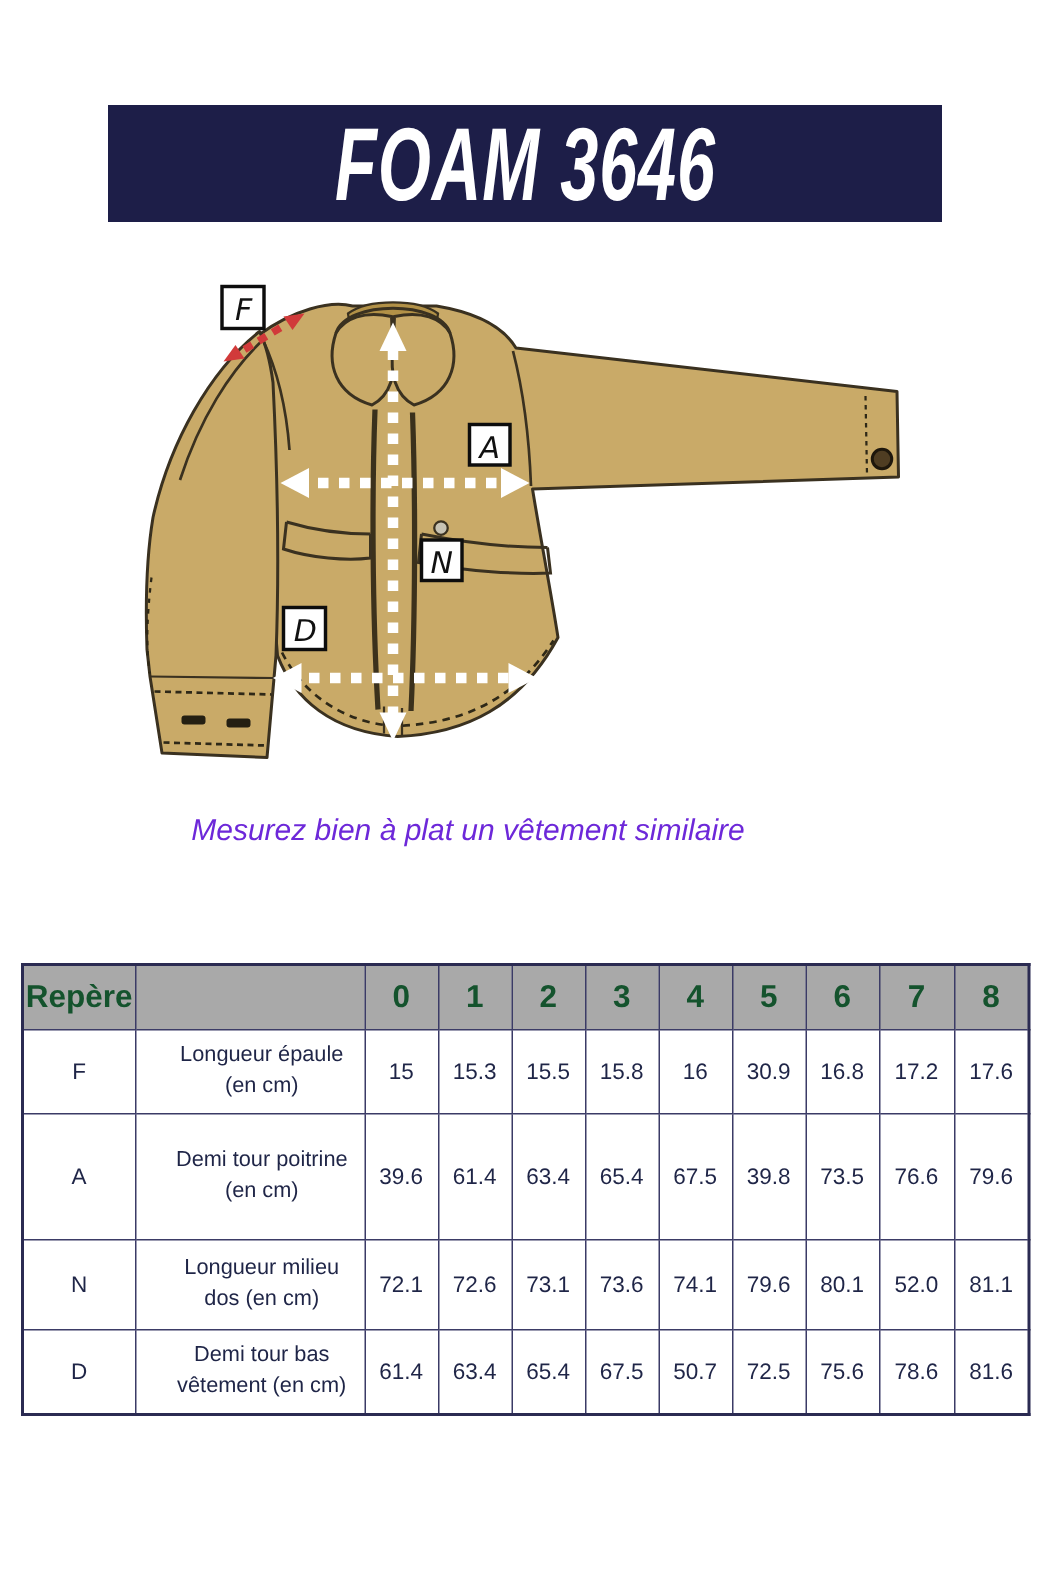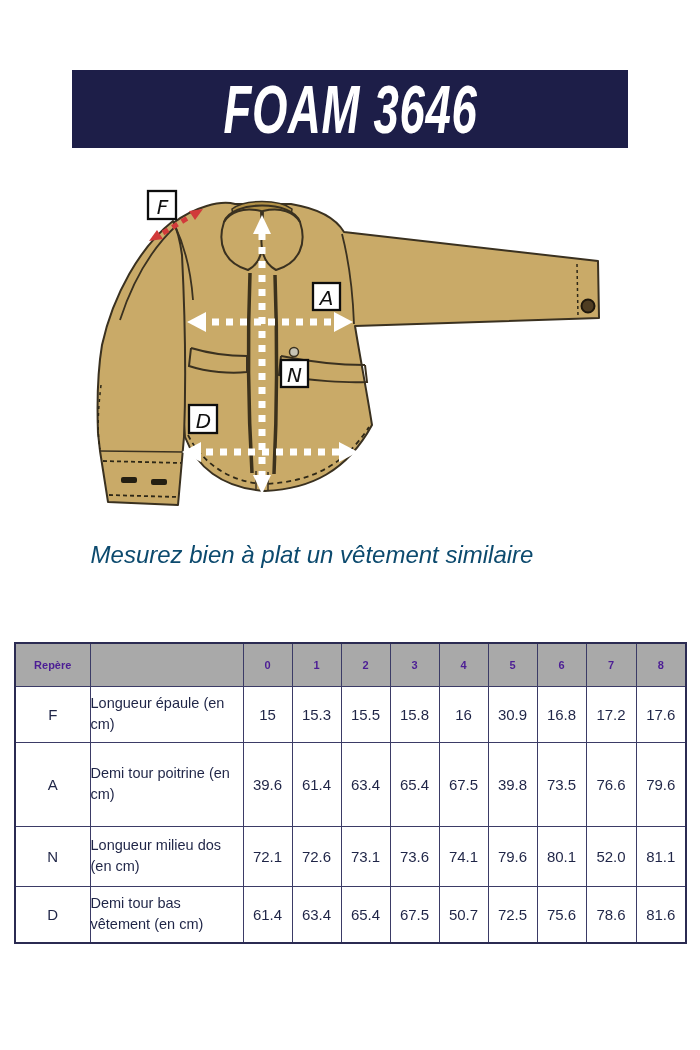--- a/index.html
+++ b/index.html
@@ -15,31 +15,31 @@
   .banner-title{
     color:#ffffff;font-weight:bold;font-size:69px;line-height:69px;white-space:nowrap;
     transform:scaleX(0.66);transform-origin:center;letter-spacing:1px;
   }
   
   .jacket{position:absolute;left:85px;top:185px;width:530px;height:330px;}
   .mark-letter{font-family:"DejaVu Sans",sans-serif;font-style:italic;font-size:20px;fill:#111;}
   
   .caption{
     position:absolute;left:0;top:539px;width:624px;text-align:center;
-    font-style:italic;font-size:24px;line-height:31px;color:#0c4a6e;
+    font-style:italic;font-size:20px;line-height:31px;color:#6d28d9;
   }
   
   .size-table{
     position:absolute;left:14px;top:642px;width:672px;border-collapse:collapse;table-layout:fixed;
     border:2.5px solid #2b2b52;font-size:15px;color:#1f2547;
   }
   .size-table th,.size-table td{border:1.5px solid #3b3b66;text-align:center;vertical-align:middle;}
-  .size-table thead th{background:#a9a9a9;color:#4c1d95;font-weight:bold;font-size:11px;}
+  .size-table thead th{background:#a9a9a9;color:#14532d;font-weight:bold;font-size:21px;}
   .size-table td.desc{
-    text-align:left;padding:6px 8px 6px 0;font-size:14.5px;line-height:1.45;
+    text-align:center;padding:6px 8px 6px 24px;font-size:14.5px;line-height:1.45;
   }
   .h-header{height:43px;}
   .h-f{height:56px;}
   .h-a{height:84px;}
   .h-n{height:60px;}
   .h-d{height:57px;}
 </style>
 </head>
 <body>
 

